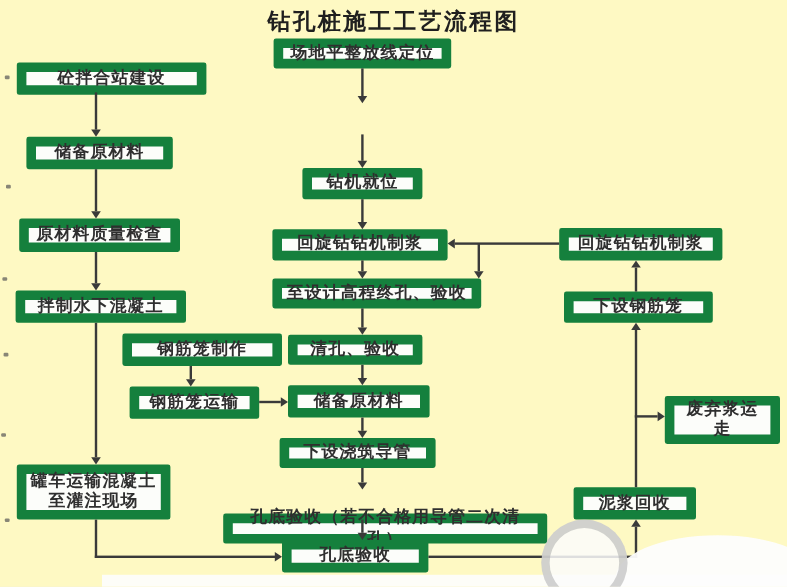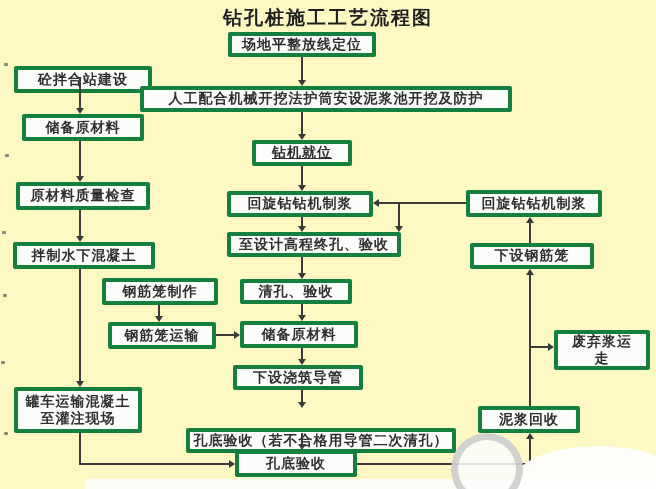--- a/index.html
+++ b/index.html
@@ -23,21 +23,21 @@
     color:#1f1f1f;
   }
   .node{
     position:absolute;
     box-sizing:border-box;
     display:flex;
     align-items:center;
     justify-content:center;
     text-align:center;
     background:#fcfdfa;
-    border:4px solid #15803d;
+    border:8px solid #15803d;
     border-radius:2px;
     color:#2f2f2f;
     font-size:14px;
     font-weight:bold;
     letter-spacing:1px;
     line-height:1.25;
     padding:0 3px;
     white-space:pre-line;
   }
   .v{position:absolute;width:2px;background:#3a3a3a;}
@@ -52,39 +52,38 @@
   .wm-circle{position:absolute;border-radius:50%;border:7px solid rgba(165,165,165,.5);background:rgba(252,252,252,.85);box-sizing:border-box;}
   .wm-blob{position:absolute;border-radius:50%;background:rgba(253,253,253,.95);}
 </style>
 </head>
 <body>
 
 <div class="canvas">
 
   <div class="title">钻孔桩施工工艺流程图</div>
 
-  <div class="node" style="left:14px;top:66px;width:138px;height:27px;text-align:right;">砼拌合站建设</div>
+  <div class="node" style="left:14px;top:52px;width:158px;height:27px;text-align:right;">砼拌合站建设</div>
   <div class="node" style="left:22px;top:114px;width:122px;height:27px;">储备原材料</div>
   <div class="node" style="left:16px;top:182px;width:134px;height:28px;">原材料质量检查</div>
   <div class="node" style="left:13px;top:242px;width:142px;height:27px;">拌制水下混凝土</div>
   <div class="node" style="left:14px;top:387px;width:128px;height:46px;">罐车运输混凝土
 至灌注现场</div>
 
   <div class="node" style="left:228px;top:32px;width:148px;height:25px;">场地平整放线定位</div>
-  <div class="node" style="left:140px;top:86px;width:372px;height:26px;">人工配合机械开挖法护筒安设泥浆池开挖及防护</div>
-  <div class="node" style="left:252px;top:140px;width:100px;height:26px;text-decoration:underline;">钻机就位</div>
+  <div class="node" style="left:252px;top:140px;width:100px;height:26px;">钻机就位</div>
   <div class="node" style="left:227px;top:191px;width:146px;height:26px;">回旋钻钻机制浆</div>
   <div class="node" style="left:240px;top:279px;width:112px;height:25px;">清孔、验收</div>
   <div class="node" style="left:227px;top:232px;width:174px;height:25px;">至设计高程终孔、验收</div>
   <div class="node" style="left:240px;top:321px;width:118px;height:27px;">储备原材料</div>
   <div class="node" style="left:233px;top:365px;width:130px;height:25px;">下设浇筑导管</div>
   <div class="node" style="left:186px;top:408px;width:270px;height:25px;margin-top:20px;">孔底验收（若不合格用导管二次清孔）</div>
   <div class="node" style="left:235px;top:450px;width:122px;height:27px;">孔底验收</div>
 
-  <div class="node" style="left:102px;top:278px;width:116px;height:27px;">钢筋笼制作</div>
+  <div class="node" style="left:102px;top:278px;width:133px;height:27px;">钢筋笼制作</div>
   <div class="node" style="left:108px;top:322px;width:108px;height:27px;">钢筋笼运输</div>
 
   <div class="node" style="left:466px;top:190px;width:136px;height:27px;">回旋钻钻机制浆</div>
   <div class="node" style="left:470px;top:243px;width:124px;height:26px;">下设钢筋笼</div>
   <div class="node" style="left:554px;top:330px;width:96px;height:40px;">废弃浆运
 走</div>
   <div class="node" style="left:478px;top:406px;width:102px;height:27px;">泥浆回收</div>
 
   <div class="v" style="left:301px;top:57px;height:23px;"></div>
   <div class="arr down" style="left:298px;top:80px;"></div>

